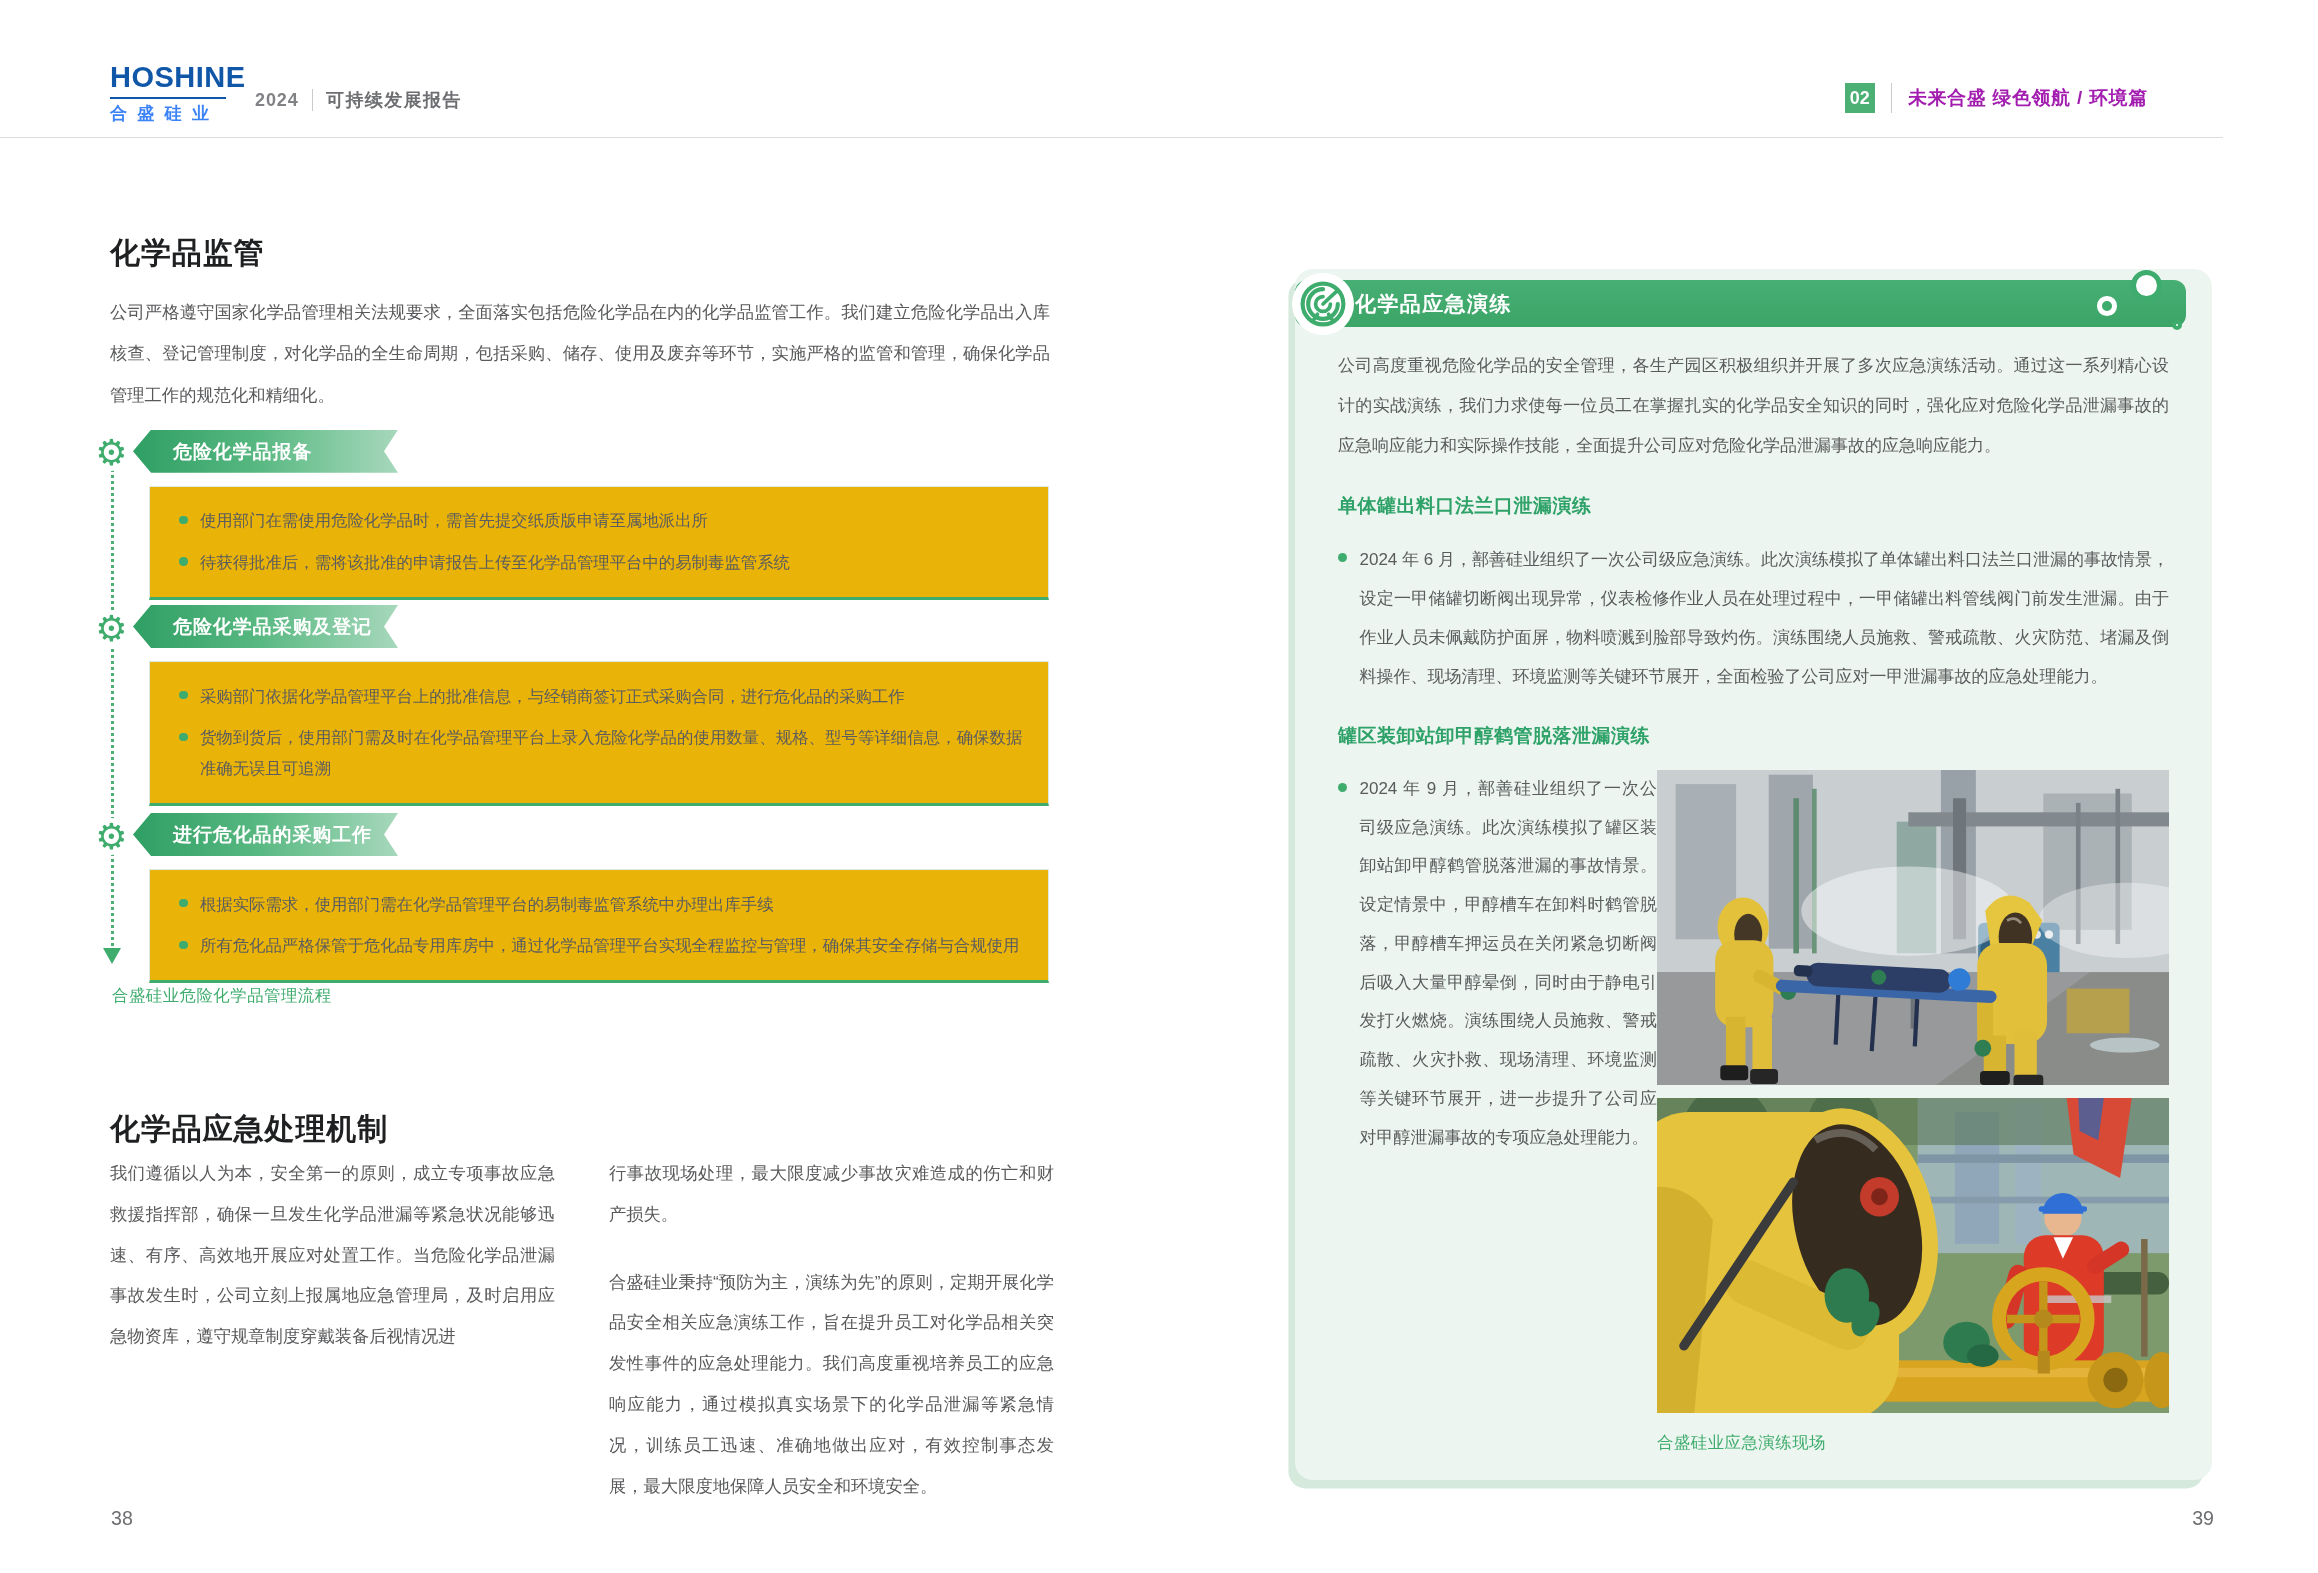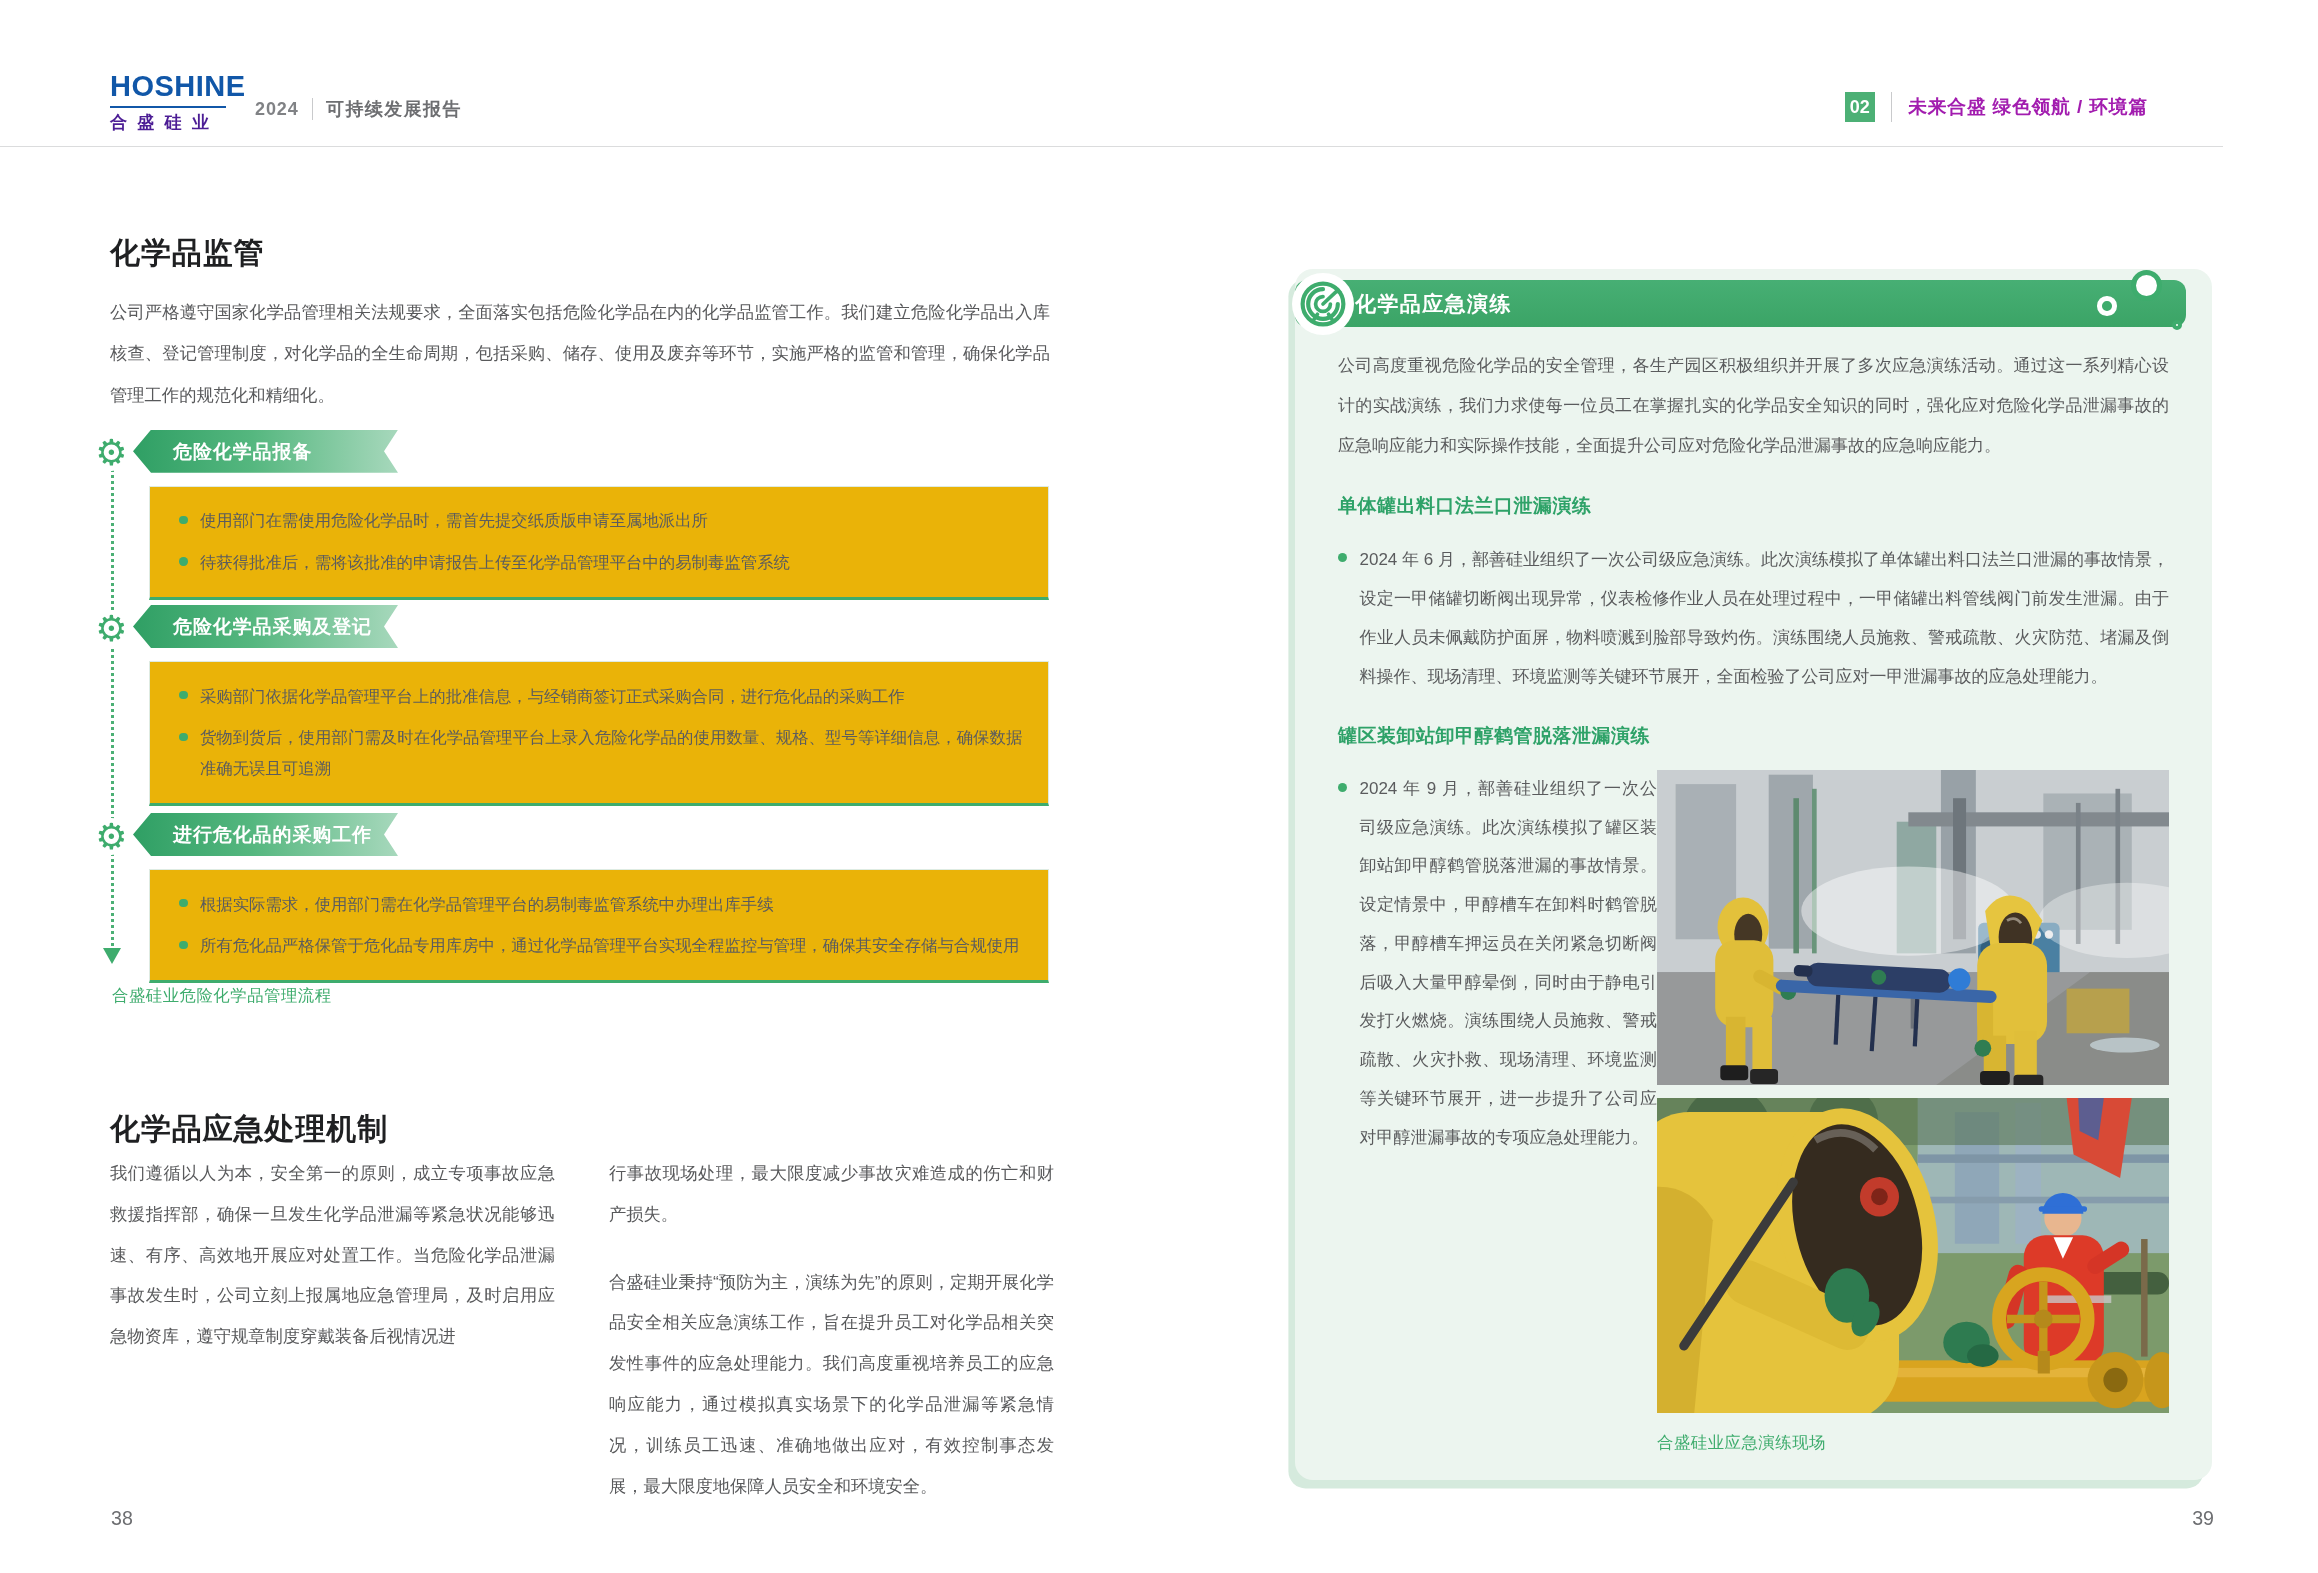--- a/index.html
+++ b/index.html
@@ -2,24 +2,24 @@
 <html style="font-size:7.5px"><head>
 <meta charset="utf-8">
 <style>
   html,body{margin:0;padding:0;background:#ffffff;}
   *{box-sizing:border-box;}
   .sheet{
     position:relative;width:2319px;height:1574px;background:#ffffff;overflow:hidden;
     font-family:"Liberation Sans","DejaVu Sans",sans-serif;color:#58595B;
   }
   
-  .top-header{position:absolute;left:0;top:17px;width:2223px;height:130px;border-bottom:1.4px solid #DBDCDD;background:#fff;}
+  .top-header{position:absolute;left:0;top:8px;width:2223px;height:130px;border-bottom:1.4px solid #DBDCDD;background:#fff;}
   .logo{position:absolute;left:110px;top:55px;width:140px;}
   .logo-en{font-size:29px;font-weight:bold;letter-spacing:0.5px;color:#1157A8;line-height:1;}
-  .logo-cn{font-size:17px;font-weight:bold;color:#4c1d95;letter-spacing:10.3px;margin-top:4.7px;border-top:2.8px solid #1157A8;padding-top:3.7px;width:116px;}
+  .logo-cn{font-size:17px;font-weight:bold;color:#3b82f6;letter-spacing:10.3px;margin-top:4.7px;border-top:2.8px solid #1157A8;padding-top:3.7px;width:116px;}
   .hdr-left-meta{position:absolute;left:255px;top:80px;display:flex;align-items:center;gap:13px;}
   .hdr-year{font-size:18px;font-weight:bold;color:#808285;letter-spacing:0.9px;}
   .hdr-vline{width:1.4px;height:21.5px;background:#C9CACC;}
   .hdr-report{font-size:18px;font-weight:bold;color:#6D6E71;letter-spacing:1.4px;}
   .hdr-right{position:absolute;right:75px;top:75px;display:flex;align-items:center;gap:16px;}
   .chapter-badge{width:30px;height:30px;background:#4CB075;color:#fff;font-size:18px;font-weight:bold;display:flex;align-items:center;justify-content:center;}
   .hdr-vline2{width:1.4px;height:30px;background:#C9CACC;}
   .chapter-title{font-size:18.7px;font-weight:bold;color:#a21caf;letter-spacing:0.9px;}
 
   

